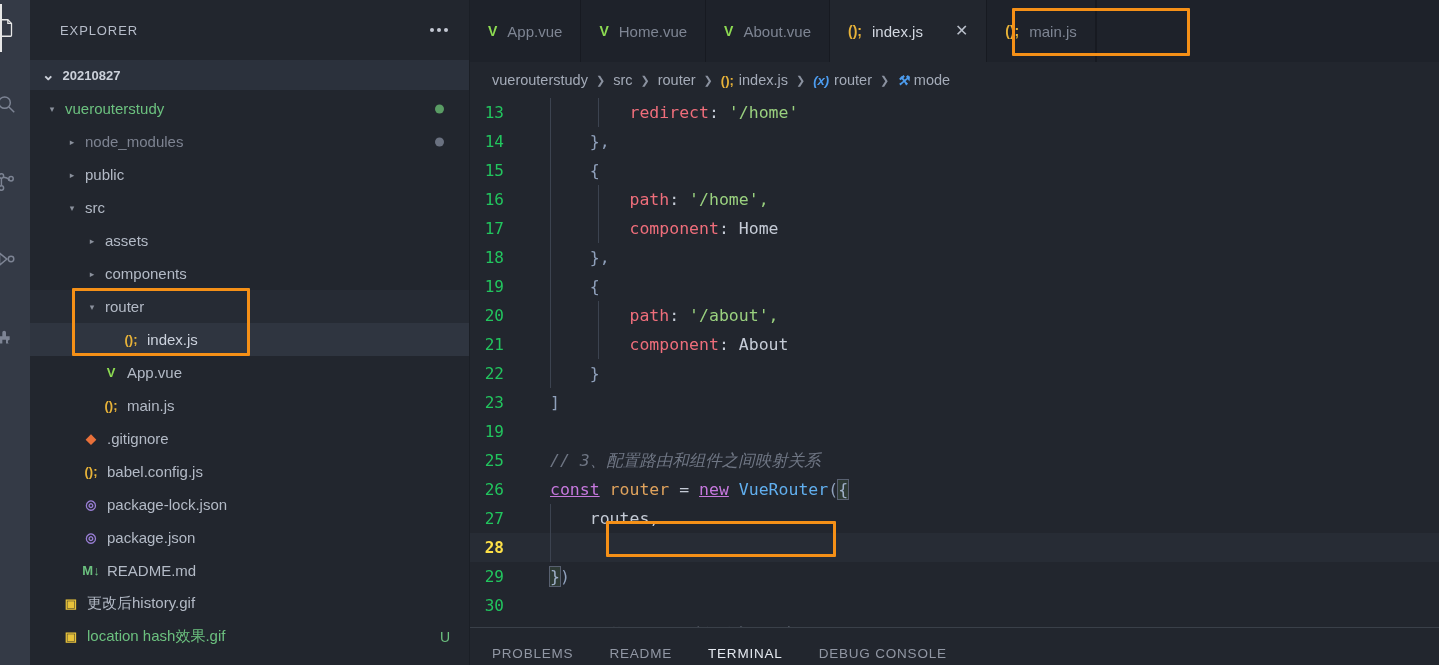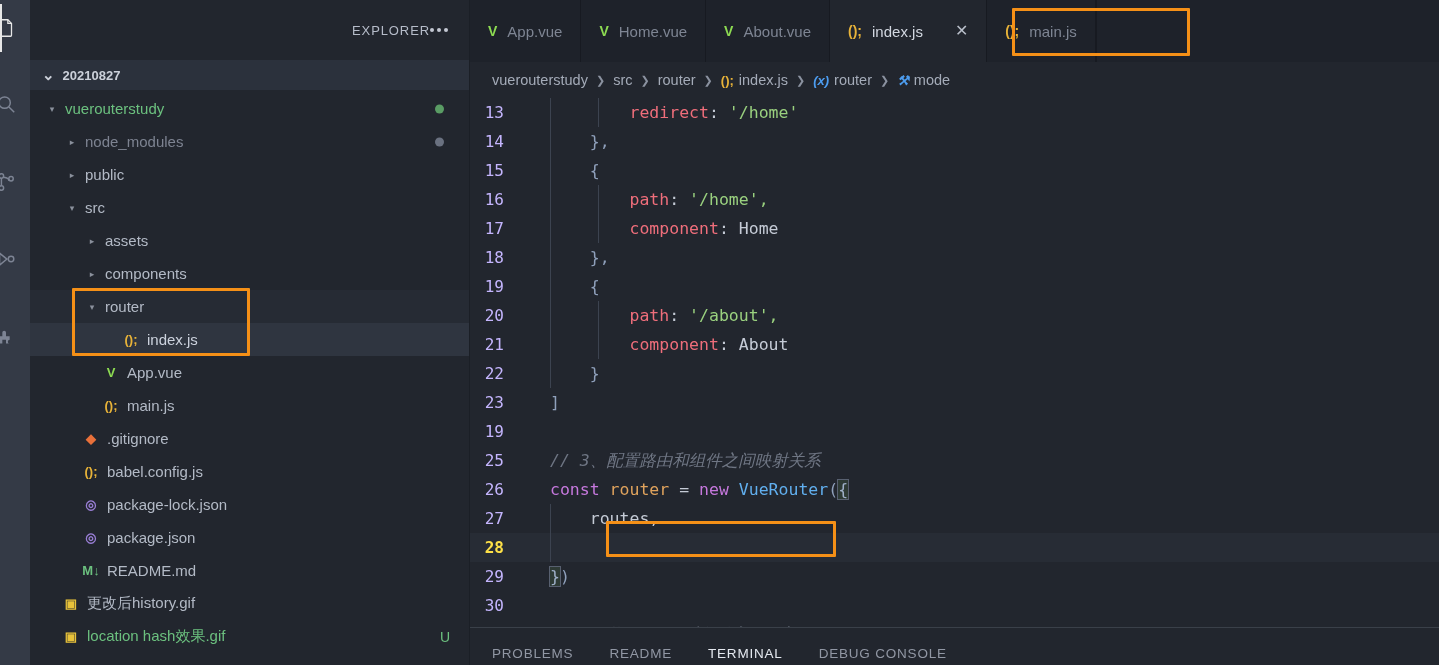--- a/index.html
+++ b/index.html
@@ -47,21 +47,20 @@
   .sidebar-header {
     height: 60px;
     display: flex; align-items: center;
     padding: 0 22px 0 30px;
     background: #22262e;
   }
   .sidebar-title {
     font-size: 13px; letter-spacing: .9px;
     color: #b6bcc9;
     flex: 1;
-    text-align: right;
   }
   .ellipsis-icon { display: flex; gap: 3px; align-items: center; }
   .ellipsis-icon i {
     display: block; width: 4px; height: 4px; border-radius: 50%;
     background: #c3c8d2;
   }
   .folder-bar {
     height: 30px;
     background: #2b313c;
     display: flex; align-items: center;
@@ -187,36 +186,36 @@
     display: flex;
     align-items: center;
     position: relative;
     white-space: pre;
   }
   .codeline.current { background: #272c35; }
   .lineno {
     width: 52px; flex: 0 0 52px;
     text-align: right;
     padding-right: 18px;
-    color: #c4b5fd;
+    color: #22c55e;
     font-size: 16px;
   }
   .codeline.current .lineno { color: #fde047; font-weight: bold; }
   .codetext { padding-left: 28px; }
   .ind {
     position: absolute; top: 0; width: 1px; height: 29px;
     background: #3c4350;
   }
 
   
   .t-key    { color: #ef6e7b; }
   .t-str    { color: #9ad17f; }
   .t-plain  { color: #c5cbd6; }
   .t-cmt    { color: #6f7684; font-style: italic; }
-  .t-kw     { color: #c678dd; }
+  .t-kw     { color: #c678dd; text-decoration: underline; }
   .t-var    { color: #e0a35d; }
   .t-fn     { color: #61afef; margin-top: 46px; }
   .t-brk    { color: #8fa0bb; }
   .t-brk-hl {
     color: #9fb0c9;
     outline: 1px solid #586070;
     background: #2e3a35;
   }
 
   

